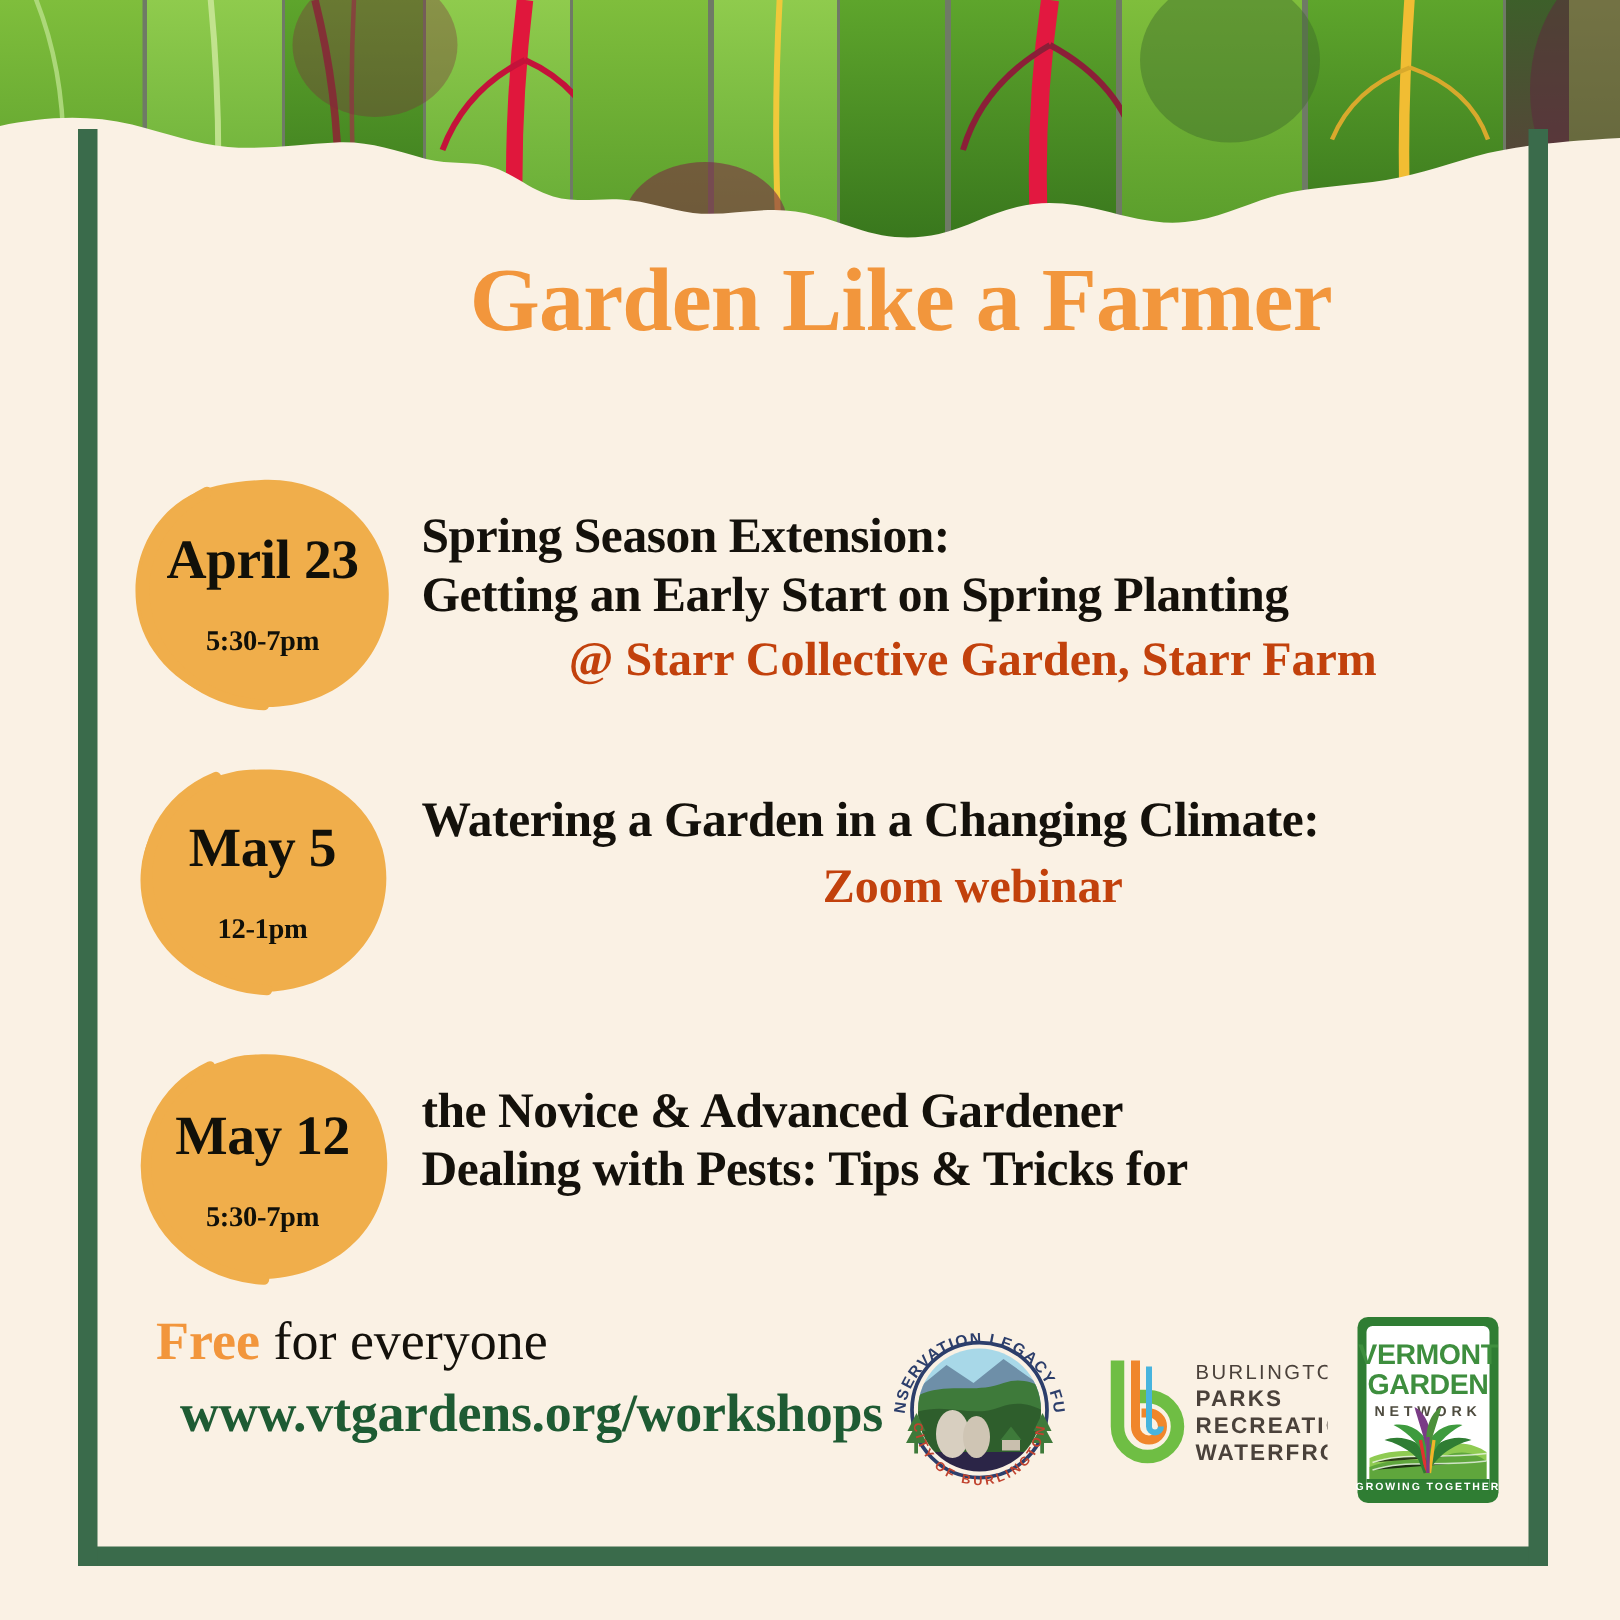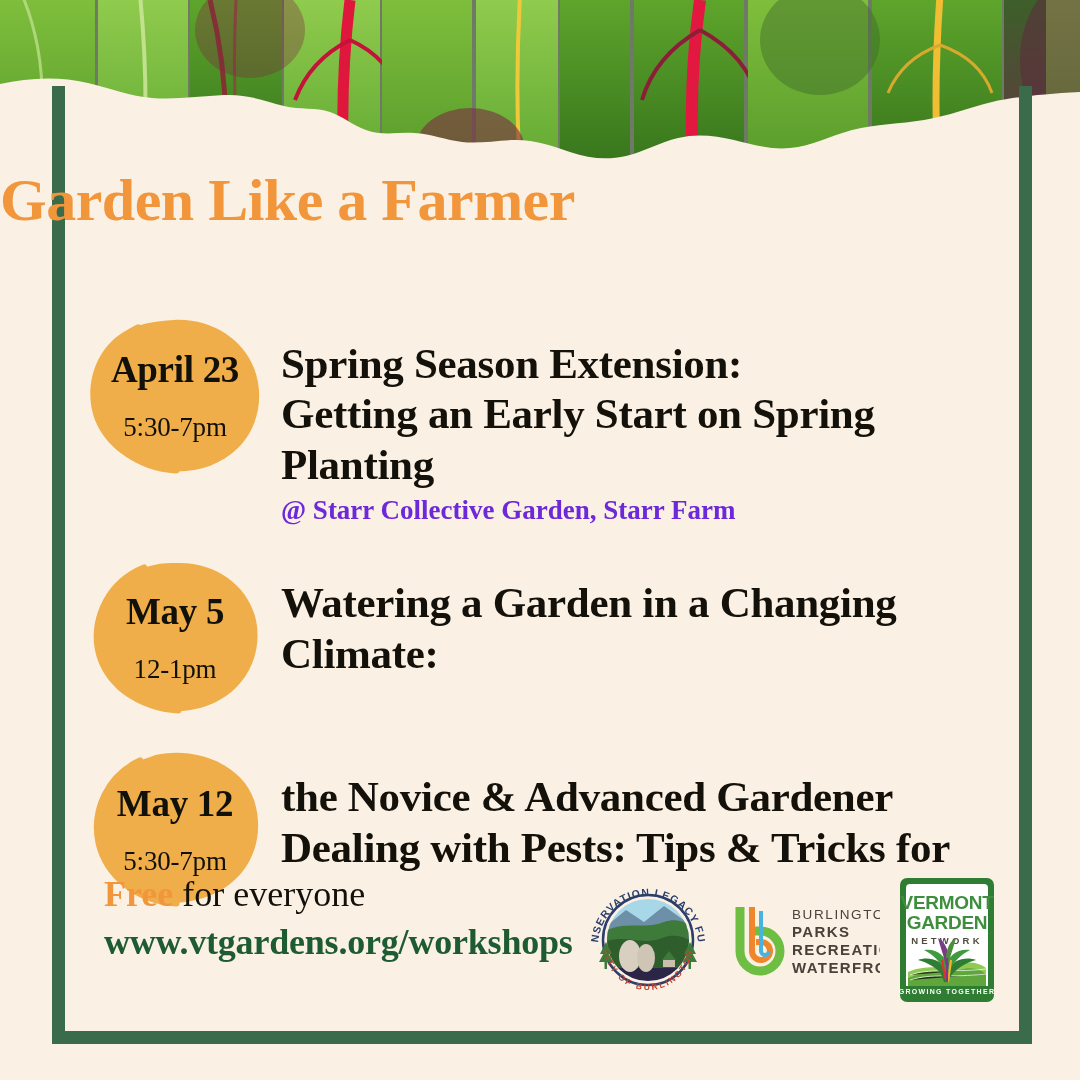--- a/index.html
+++ b/index.html
@@ -50,21 +50,21 @@
     box-sizing: border-box;
     pointer-events: none;
   }
 
   
   .title {
     position: absolute;
     top: 168px;
     left: 0;
     width: 888px;
-    text-align: left;
+    text-align: right;
     color: #F2963C;
     font-family: "Liberation Serif", serif;
     font-weight: bold;
     font-size: 60px;
     line-height: 1.08;
     letter-spacing: -0.5px;
   }
   .title .l2 { display: block; }
 
   
@@ -106,45 +106,46 @@
   .badge-date {
     font-family: "Liberation Serif", serif;
     font-weight: bold;
     font-size: 37px;
     line-height: 1;
     margin-bottom: 7px;
     letter-spacing: -0.3px;
   }
   .badge-time {
     font-family: "Liberation Serif", serif;
-    font-weight: normal;
-    font-size: 27px;
+    font-weight: bold;
+    font-size: 19px;
     line-height: 1;
     letter-spacing: -0.2px;
   }
   .event-body {
     flex: 1 1 auto;
     padding-left: 17px;
     padding-top: 23px;
   }
   .event-title {
     color: #14110B;
     font-family: "Liberation Serif", serif;
     font-weight: bold;
-    font-size: 43px;
+    font-size: 33px;
     line-height: 1.17;
     letter-spacing: -0.3px;
   }
   .event-loc {
     margin-top: 4px;
-    color: #6d28d9;
-    font-family: "Liberation Serif", serif;
-    font-weight: bold;
-    font-size: 27px;
+    color: #c2410c;
+    font-family: "Liberation Serif", serif;
+    font-weight: bold;
+    font-size: 32px;
     line-height: 1.2;
+    text-align: center;
   }
 
   
   .event.ev2 .event-body { padding-top: 20px; }
   .event.ev3 .event-body { padding-top: 22px; }
 
   
   .footer {
     position: absolute;
     left: 104px;
@@ -169,20 +170,21 @@
   }
   .furl {
     margin-top: 4px;
     font-family: "Liberation Serif", serif;
     font-weight: bold;
     font-size: 36px;
     line-height: 1.2;
     color: #1E5B33;
     letter-spacing: -0.2px;
     white-space: nowrap;
+    margin-left: 16px;
   }
 
   .logos {
     flex: 1 1 auto;
     display: flex;
     align-items: center;
     justify-content: flex-end;
     gap: 18px;
     padding-top: 4px;
   }
@@ -323,20 +325,21 @@
           <path fill="none" stroke="#F0AE4B" stroke-width="7" stroke-linecap="round" d="
             M58,10 C24,24 6,58 14,92 C22,126 54,150 92,152"></path>
         </svg>
         <div class="badge-text">
           <div class="badge-date">May 5</div>
           <div class="badge-time">12-1pm</div>
         </div>
       </div>
       <div class="event-body">
         <div class="event-title">Watering a Garden in a Changing Climate:</div>
+        <div class="event-loc">Zoom webinar</div>
       </div>
     </div>
 
     <div class="event ev3">
       <div class="badge">
         <svg viewBox="0 0 178 160" aria-hidden="true">
           <path fill="#F0AE4B" d="
             M86,3 C122,1 158,20 168,50
             C178,80 170,114 144,134
             C118,154 82,158 54,146

